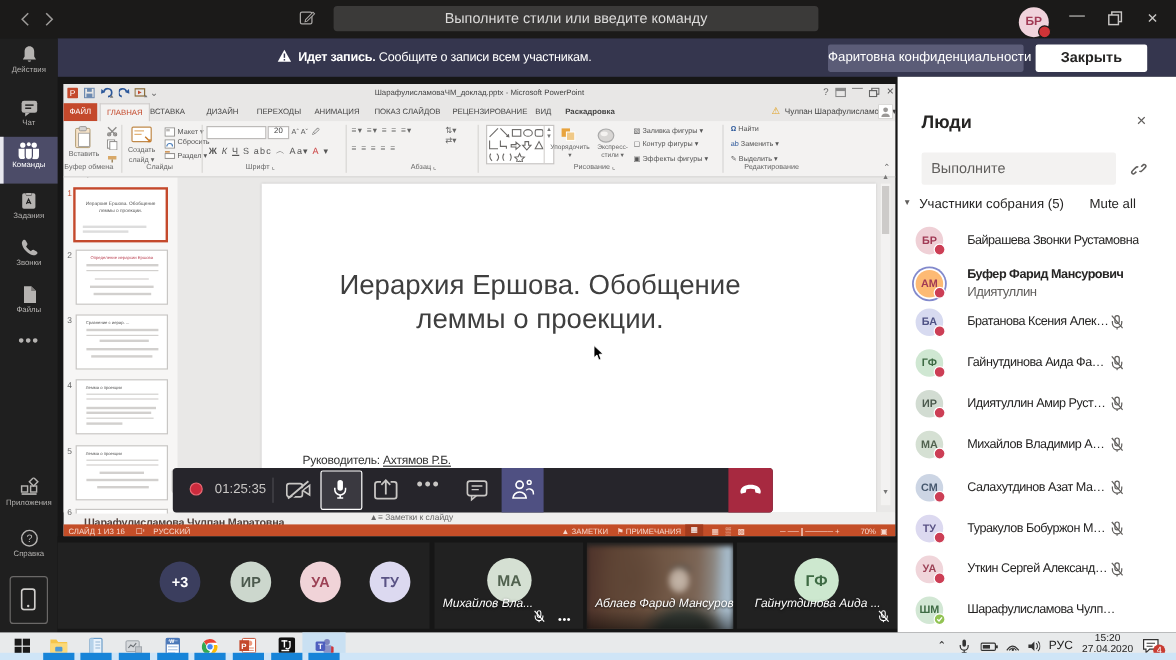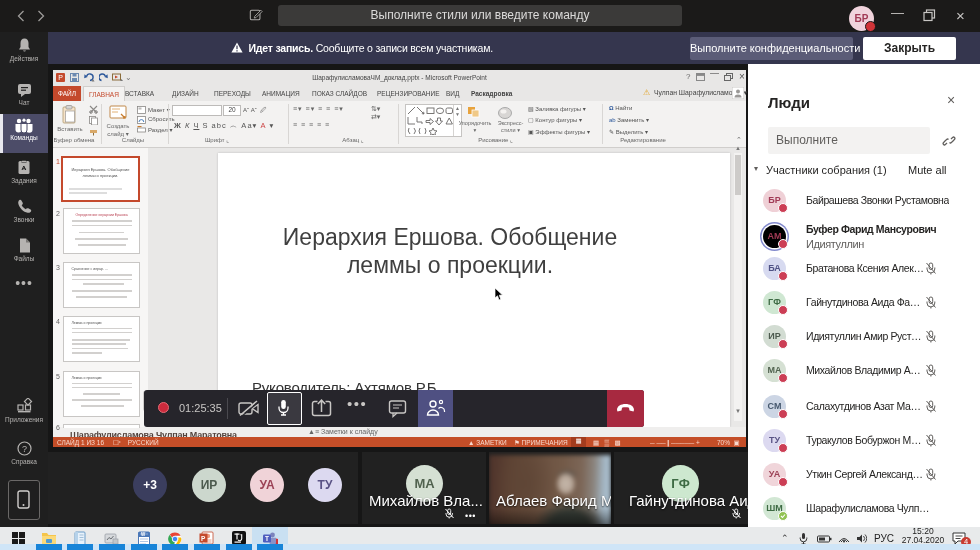--- a/index.html
+++ b/index.html
@@ -41,21 +41,21 @@
 .vsep{top:3px;width:1px;height:40px;background:#d8d6d4;}
 .thnum{font-size:7px;color:#666;}
 .thumb{width:75px;background:#fff;}
 .tl{position:absolute;left:10%;width:80%;height:1.5px;background:#d2d0ce;}
 
 #callbar{left:144px;top:390px;width:500px;height:37px;background:#26252b;border-radius:3px;}
 
 #filmstrip{left:48px;top:447px;width:700px;height:80px;background:#161616;}
 .vtile{position:absolute;top:5px;height:72px;background:#212121;}
 .avcircle{position:absolute;border-radius:50%;text-align:center;font-weight:bold;}
-.vlabel{position:absolute;bottom:15px;color:#fff;font-size:15px;text-shadow:0 1px 2px rgba(0,0,0,0.8);white-space:nowrap;}
+.vlabel{position:absolute;bottom:15px;color:#fff;font-size:10px;text-shadow:0 1px 2px rgba(0,0,0,0.8);white-space:nowrap;font-style:italic;}
 
 #people{left:748px;top:64px;width:232px;height:463px;background:#fff;}
 .prow{position:absolute;left:0;width:232px;height:34px;}
 .pav{position:absolute;left:15px;top:5px;width:23px;height:23px;border-radius:50%;text-align:center;line-height:23px;font-size:9px;font-weight:bold;}
 .pdot{position:absolute;left:30px;top:19px;width:8px;height:8px;border-radius:50%;background:#cc3e55;border:1px solid #fff;}
 .pname{position:absolute;left:58px;top:10px;font-size:10.5px;letter-spacing:-0.4px;color:#252423;white-space:nowrap;max-width:118px;overflow:hidden;text-overflow:ellipsis;}
 .pmic{position:absolute;left:177px;top:10px;}
 
 #taskbar{left:0;top:527px;width:980px;height:23px;background:#e8eaeb;}
 #taskstrip{left:0;top:544px;width:980px;height:6px;background:#cfe5f7;}
@@ -86,21 +86,21 @@
   <div class="abs wbtn" style="left:956px;top:7px;font-size:15px;">×</div>
 </div>
 
 <div class="abs" id="banner">
   <div class="msg"><svg style="vertical-align:-1px;" width="12" height="11" viewBox="0 0 12 11">
         <path d="M6 0.5 L11.6 10.5 H0.4z" fill="#fff"></path>
         <rect x="5.4" y="3.6" width="1.2" height="3.6" fill="#35364e"></rect>
         <rect x="5.4" y="8.2" width="1.2" height="1.3" fill="#35364e"></rect>
       </svg>&nbsp; <b>Идет запись.</b> Сообщите о записи всем участникам.</div>
 </div>
-<div class="abs" id="btnpolicy">Выполните конфиденциальности</div>
+<div class="abs" id="btnpolicy">Фаритовна конфиденциальности</div>
 <div class="abs" id="btnclose">Закрыть</div>
 
 <div class="abs" id="rail">
   <div class="abs" id="railactive">
       <div class="bar"></div>
     </div>
   <div class="abs railitem" style="left:0;top:5px;">
     <svg width="17" height="17" viewBox="0 0 17 17">
         <path d="M8.5 1.5 C6 1.5 4.5 3.5 4.5 6 L4.5 10 L3 12.5 L14 12.5 L12.5 10 L12.5 6 C12.5 3.5 11 1.5 8.5 1.5z" fill="#b5b3b1"></path>
         <path d="M7 13.5 a1.6 1.6 0 0 0 3 0z" fill="#b5b3b1"></path>
@@ -383,21 +383,21 @@
       <div class="tl" style="top:76%;width:58%;left:22%;"></div>
   </div>
   <div class="abs thnum" style="left:3px;top:276px;">6</div>
   <div class="abs thumb" style="left:10px;top:276px;height:3px;border:1px solid #c8c6c4;border-bottom:none;"></div>
   <div class="abs" style="left:90px;top:243px;width:5px;height:20px;background:#cfcdcb;border-radius:2px;"></div>
 </div>
 
 <div class="abs" id="ppt-canvas"></div>
 <div class="abs" id="slide">
   <div style="position:absolute;left:0;top:70px;width:464px;font-size:23px;line-height:28px;color:#3f3f3f;text-align:center;">Иерархия Ершова. Обобщение<br>леммы о проекции.</div>
-  <div style="position:absolute;left:34px;top:226px;font-size:15px;letter-spacing:-0.2px;color:#333;">Руководитель: <u>Ахтямов Р.Б.</u></div>
+  <div style="position:absolute;left:34px;top:226px;font-size:10px;letter-spacing:-0.2px;color:#333;">Руководитель: <u>Ахтямов Р.Б.</u></div>
   <svg style="position:absolute;left:276px;top:135px;" width="9" height="13" viewBox="0 0 9 13">
       <path d="M1 0 L1 10 L3.5 7.8 L5 12 L6.8 11.3 L5.3 7.2 L8.5 7z" fill="#000" stroke="#fff" stroke-width="0.7"></path>
     </svg>
 </div>
 <div class="abs" style="left:734px;top:153px;width:8px;height:268px;background:#f3f2f1;">
   <div style="position:absolute;left:1px;top:2px;width:6px;height:40px;background:#cdcbc9;"></div>
   <div style="position:absolute;left:0px;top:-8px;width:8px;font-size:6px;color:#777;text-align:center;">▲</div>
   <div style="position:absolute;left:0px;top:255px;width:8px;font-size:6px;color:#777;text-align:center;">▼</div>
 </div>
 <div class="abs" id="notesbar">
@@ -495,30 +495,30 @@
 
 <div class="abs" id="people">
   <div class="abs" style="left:20px;top:30px;font-size:15px;font-weight:bold;color:#252423;">Люди</div>
   <div class="abs" style="left:199px;top:28px;font-size:14px;color:#605e5c;">×</div>
   <div class="abs" style="left:20px;top:63px;width:162px;height:27px;background:#f3f2f1;border-radius:2px;color:#605e5c;font-size:12px;line-height:27px;"><span style="margin-left:8px;">Выполните</span></div>
   <svg class="abs" style="left:193px;top:70px;" width="16" height="14" viewBox="0 0 16 14">
       <path d="M6 9 C4 11 3.5 11.5 2.5 10.5 C1.5 9.5 2 9 4 7 C6 5 6.5 4.5 7.5 5.5" fill="none" stroke="#605e5c" stroke-width="1.3"></path>
       <path d="M10 5 C12 3 12.5 2.5 13.5 3.5 C14.5 4.5 14 5 12 7 C10 9 9.5 9.5 8.5 8.5" fill="none" stroke="#605e5c" stroke-width="1.3"></path>
     </svg>
   <div class="abs" style="left:6px;top:100px;font-size:8px;color:#605e5c;">▾</div>
-  <div class="abs" style="left:18px;top:100px;font-size:11px;color:#252423;">Участники собрания (1)</div>
+  <div class="abs" style="left:18px;top:100px;font-size:11px;color:#252423;">Участники собрания (5)</div>
   <div class="abs" style="left:160px;top:100px;font-size:11px;color:#252423;">Mute all</div>
 
   <div class="prow" style="top:120px;">
     <div class="pav" style="background:#efd0d6;color:#a13a55;">БР</div>
       <div class="pdot"></div>
     <div class="pname" style="max-width:150px;letter-spacing:-0.4px;">Байрашева Звонки Рустамовна</div>
   </div>
   <div class="prow" style="top:152px;height:44px;">
-    <div class="pav" style="top:9px;background:#000000;color:#a13a55;box-shadow:0 0 0 1.5px #fff,0 0 0 3px #8289cc;">АМ</div>
+    <div class="pav" style="top:9px;background:#fdba74;color:#a13a55;box-shadow:0 0 0 1.5px #fff,0 0 0 3px #8289cc;">АМ</div>
       <div class="pdot" style="top:23px;"></div>
     <div class="pname" style="top:7px;font-weight:bold;max-width:150px;letter-spacing:-0.4px;">Буфер Фарид Мансурович</div>
     <div class="pname" style="top:22px;font-size:11px;color:#605e5c;">Идиятуллин</div>
   </div>
   <div class="prow" style="top:188px;">
     <div class="pav" style="background:#d7daf0;color:#4f5285;">БА</div>
       <div class="pdot"></div>
     <div class="pname">Братанова Ксения Алексеевна</div>
     <svg class="pmic" width="12" height="13" viewBox="0 0 12 13">
         <rect x="4.1" y="1" width="3.6" height="6.5" rx="1.8" fill="none" stroke="#605e5c" stroke-width="1"></rect>

